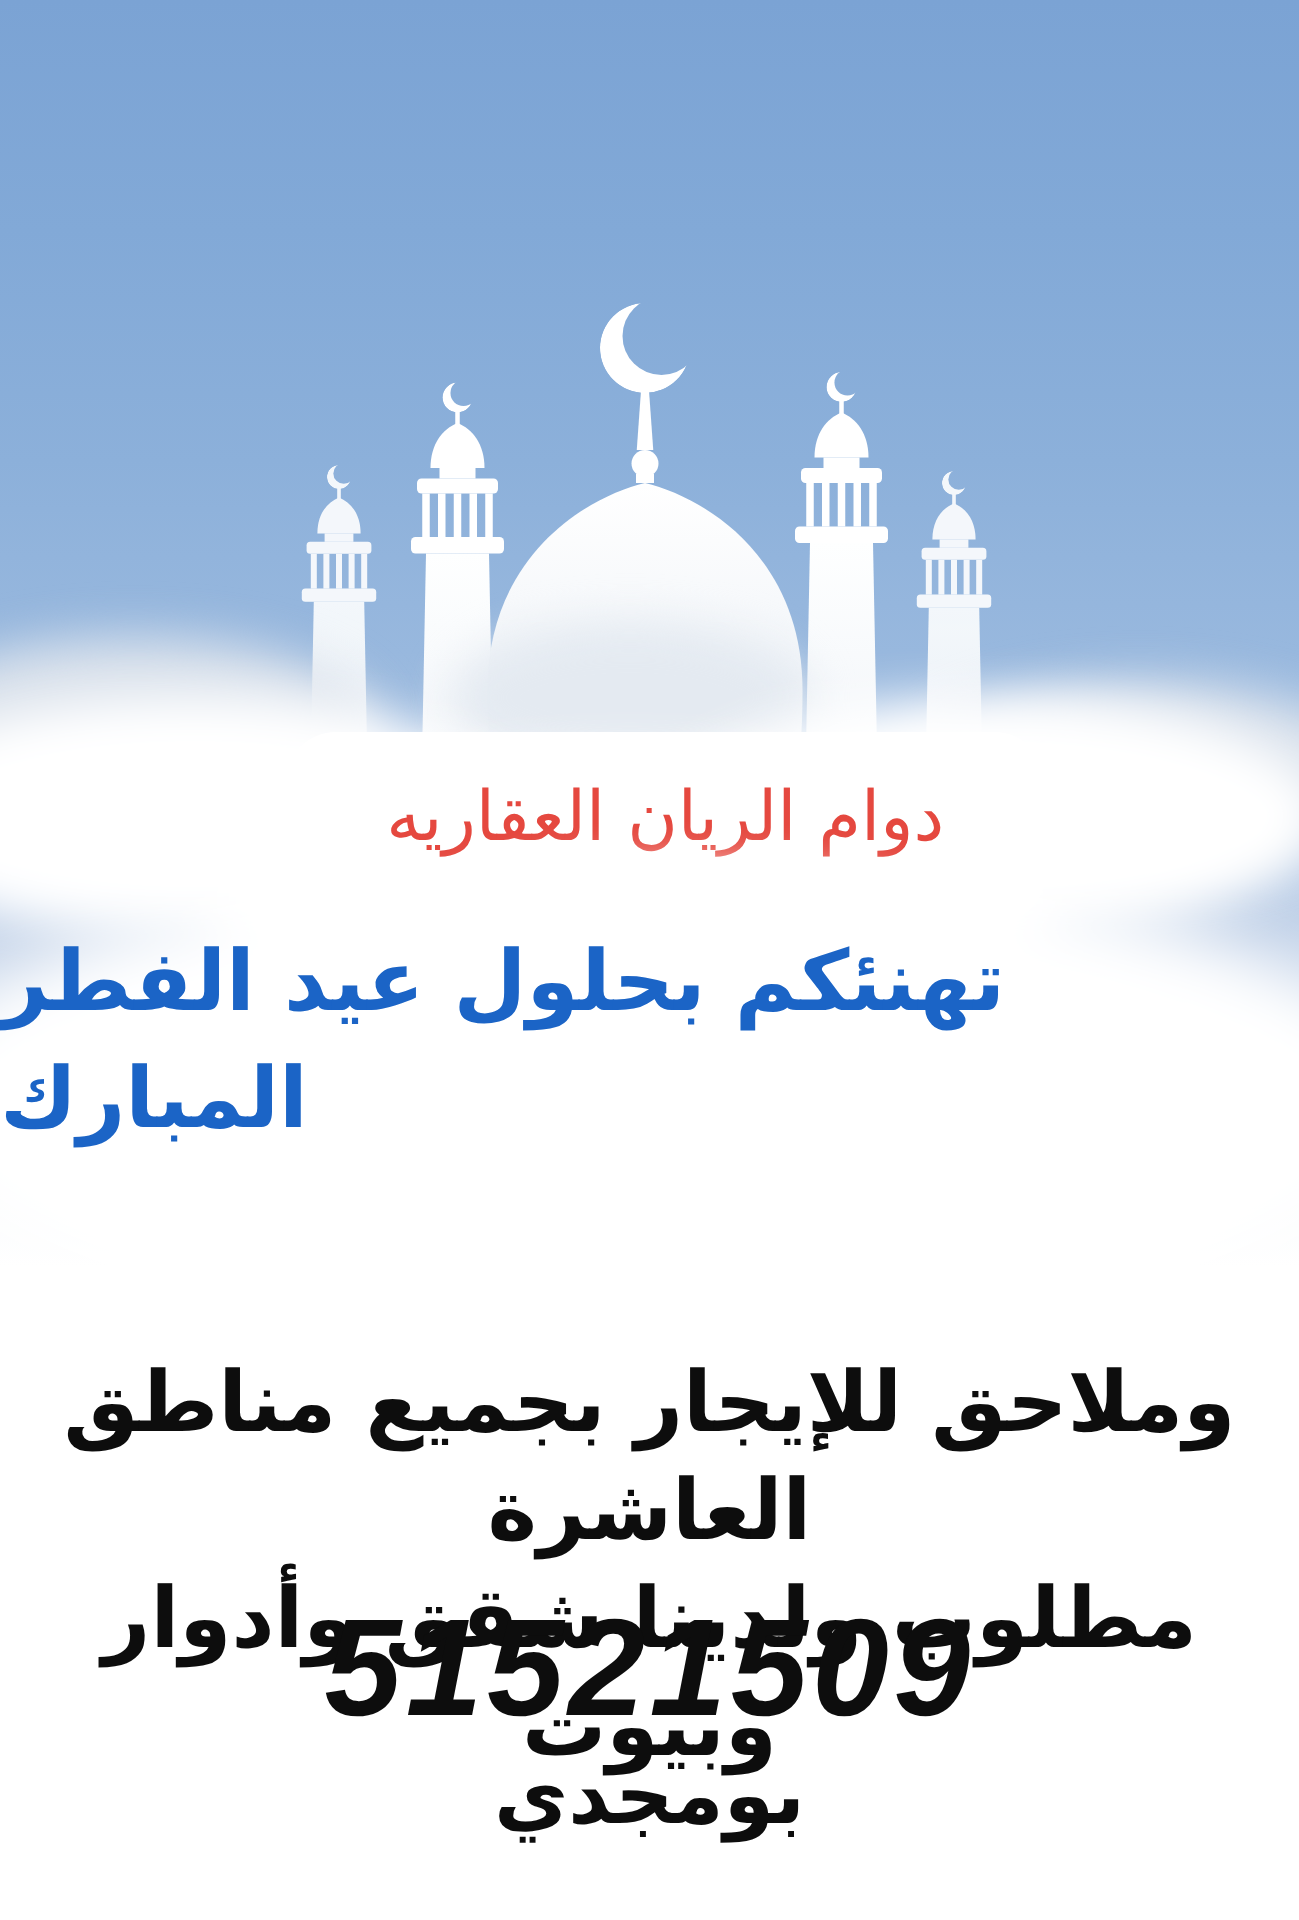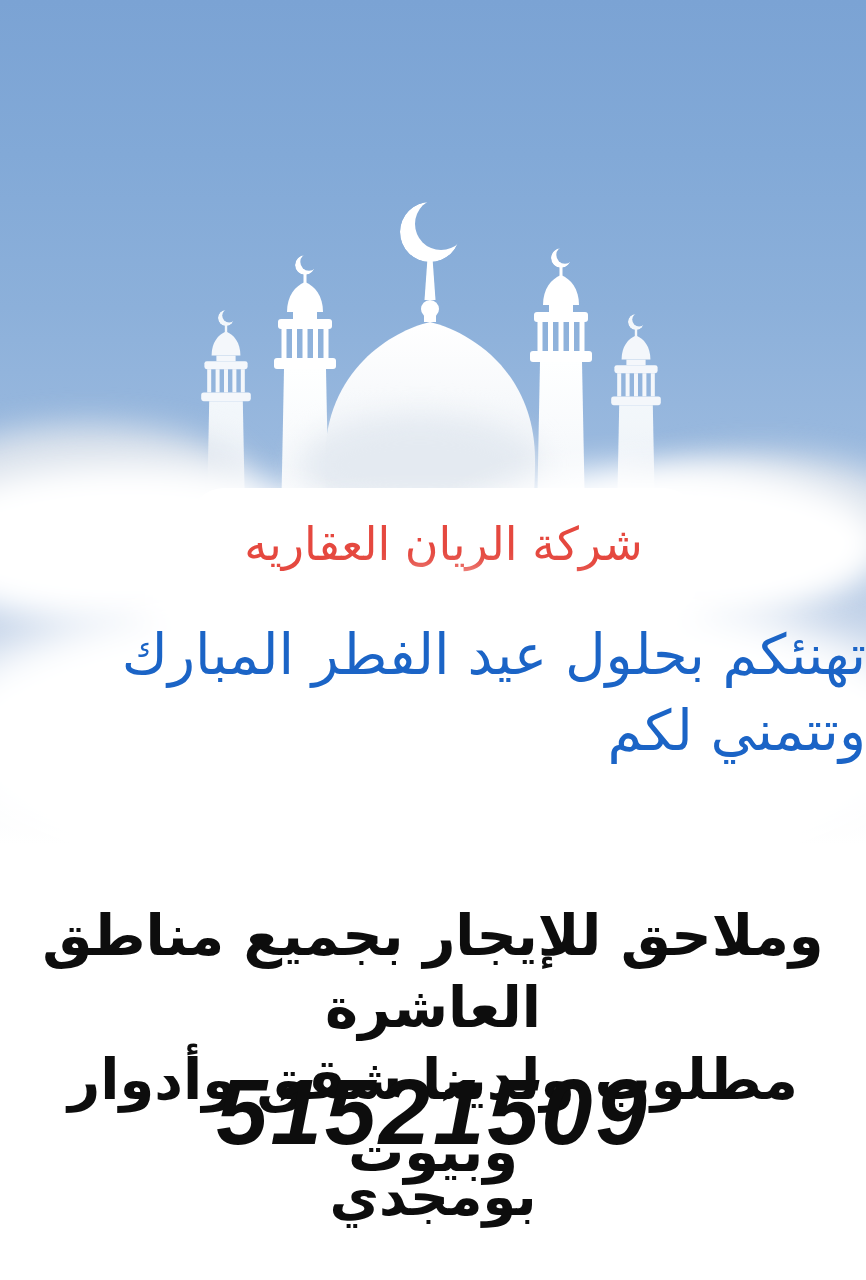--- a/index.html
+++ b/index.html
@@ -42,22 +42,22 @@
   }
   .company-title{
     margin-top:26px;
     text-align:center;direction:rtl;
     font-size:46px;line-height:60px;
     color:var(--title-red);
     font-weight:normal;
   }
   .greeting{
     position:absolute;left:0;right:0;top:616px;z-index:10;
-    text-align:right;direction:rtl;
-    color:var(--greeting-blue);font-weight:normal;
+    text-align:left;direction:rtl;
+    color:var(--greeting-blue);font-weight:bold;
   }
   .greeting-line-1{font-size:56px;line-height:78px;}
   .greeting-line-2{font-size:56px;line-height:74px;}
   .greeting-line-3{font-size:54px;line-height:72px;}
   .ad{
     position:absolute;left:0;right:0;top:900px;z-index:10;
     text-align:center;direction:rtl;
     color:var(--text-black);font-weight:bold;
   }
   .ad-line{font-size:56px;line-height:72px;}
@@ -144,27 +144,26 @@
 
   <div class="cloud g1"></div>
   <div class="cloud g2"></div>
   <div class="cloud g3"></div>
   <div class="cloud w1"></div>
   <div class="cloud w2"></div>
   <div class="cloud w3"></div>
   <div class="cloud w4"></div>
 
   <div class="title-card">
-    <div class="company-title">شركة الريان العقاريه</div>
+    <div class="company-title">دوام الريان العقاريه</div>
   </div>
   <div class="cloud w5"></div>
 
   <div class="greeting">
     <div class="greeting-line-1">تهنئكم بحلول عيد الفطر المبارك</div>
-    <div class="greeting-line-2">وتتمني لكم</div>
   </div>
 
   <div class="ad">
     <div class="ad-line">وملاحق للإيجار بجميع مناطق العاشرة</div>
     <div class="ad-line">مطلوب ولدينا شقق وأدوار وبيوت</div>
   </div>
 
   <div class="phone">51521509</div>
 
   <div class="contact-name">بومجدي</div>

